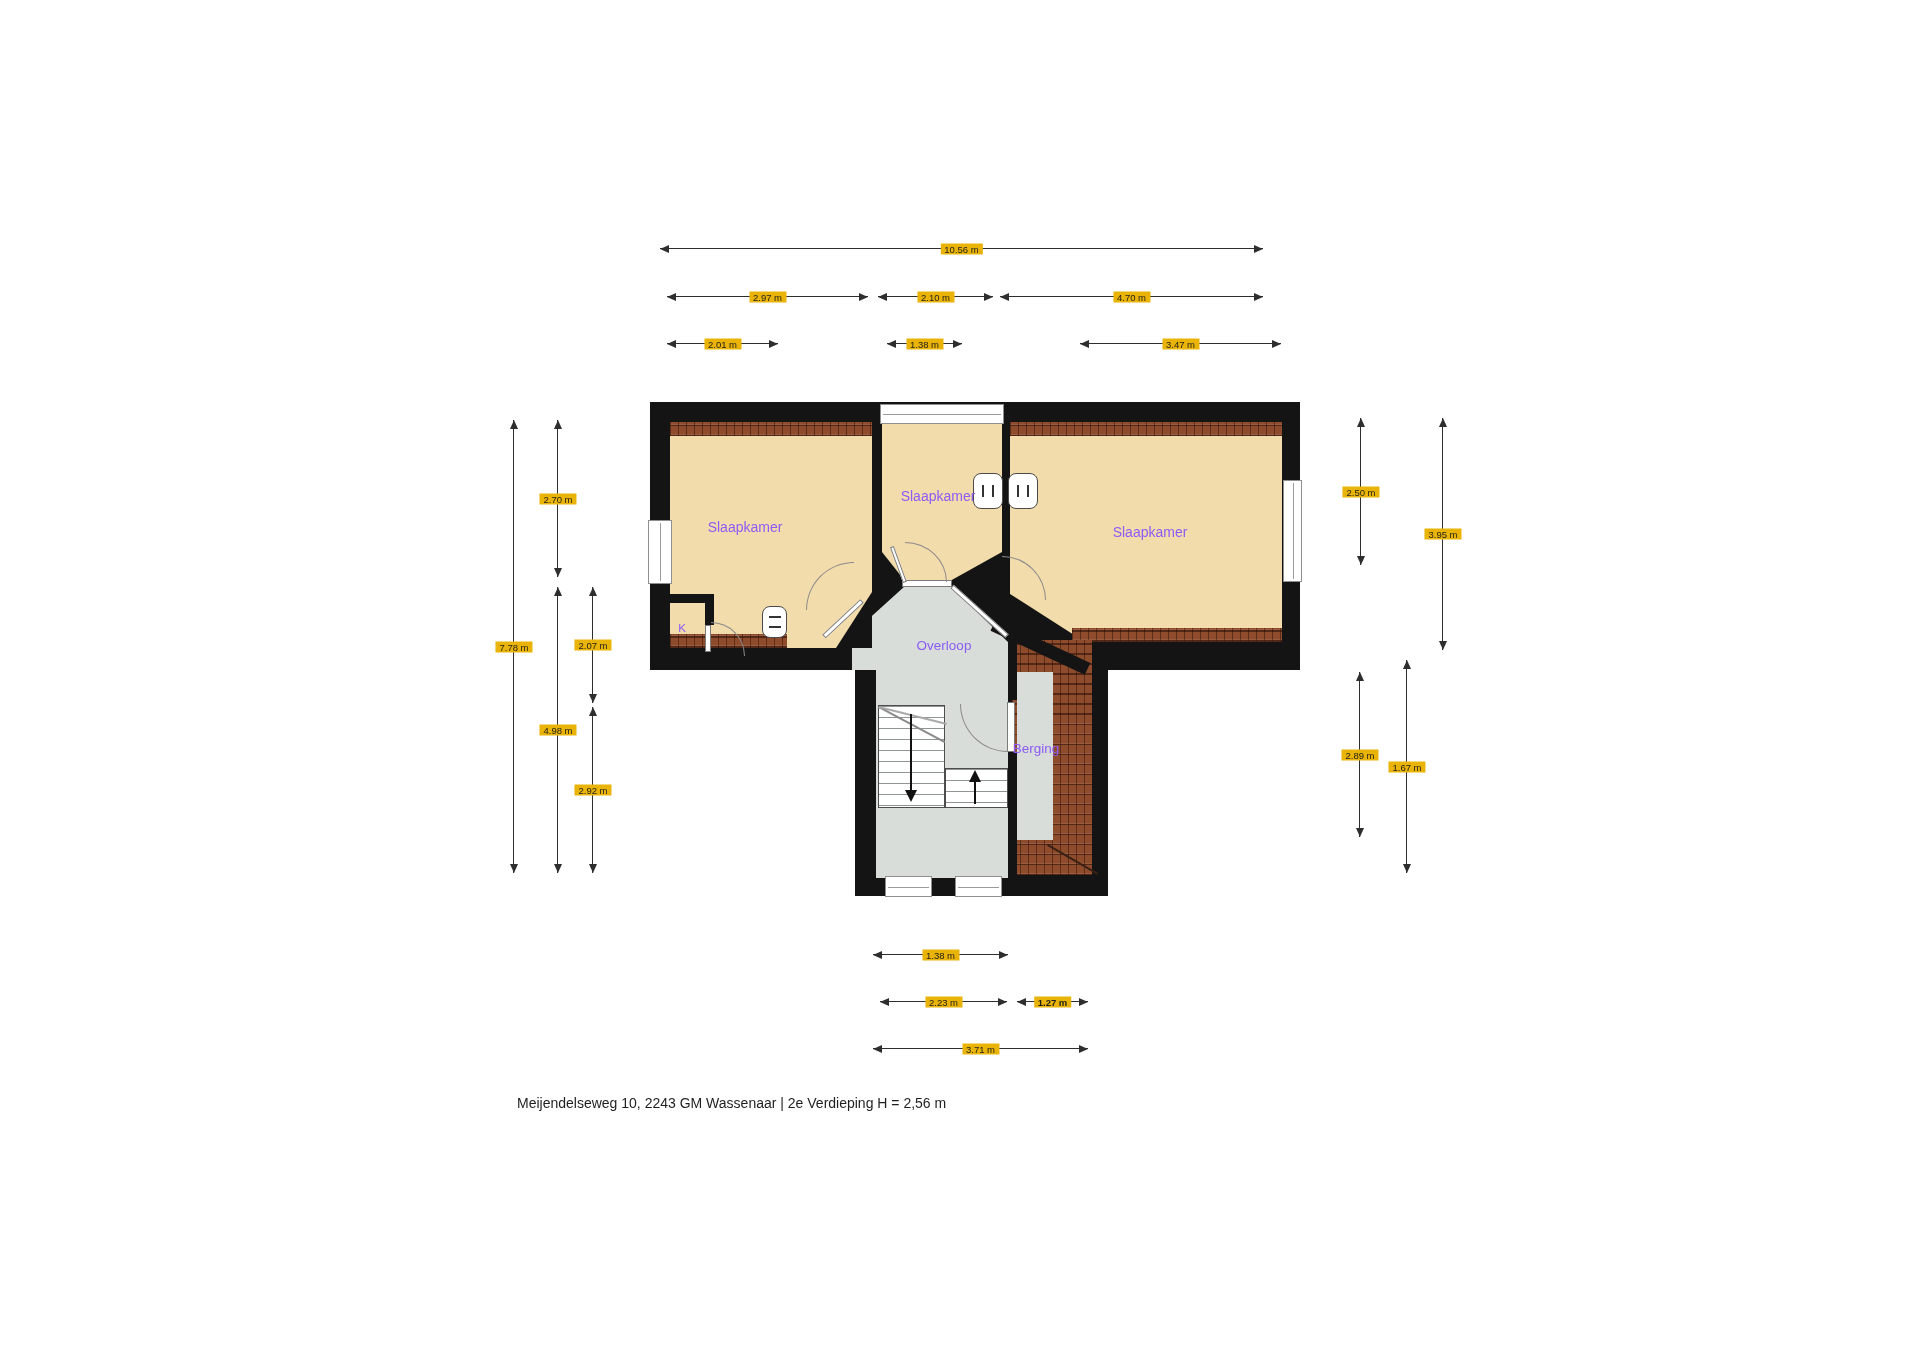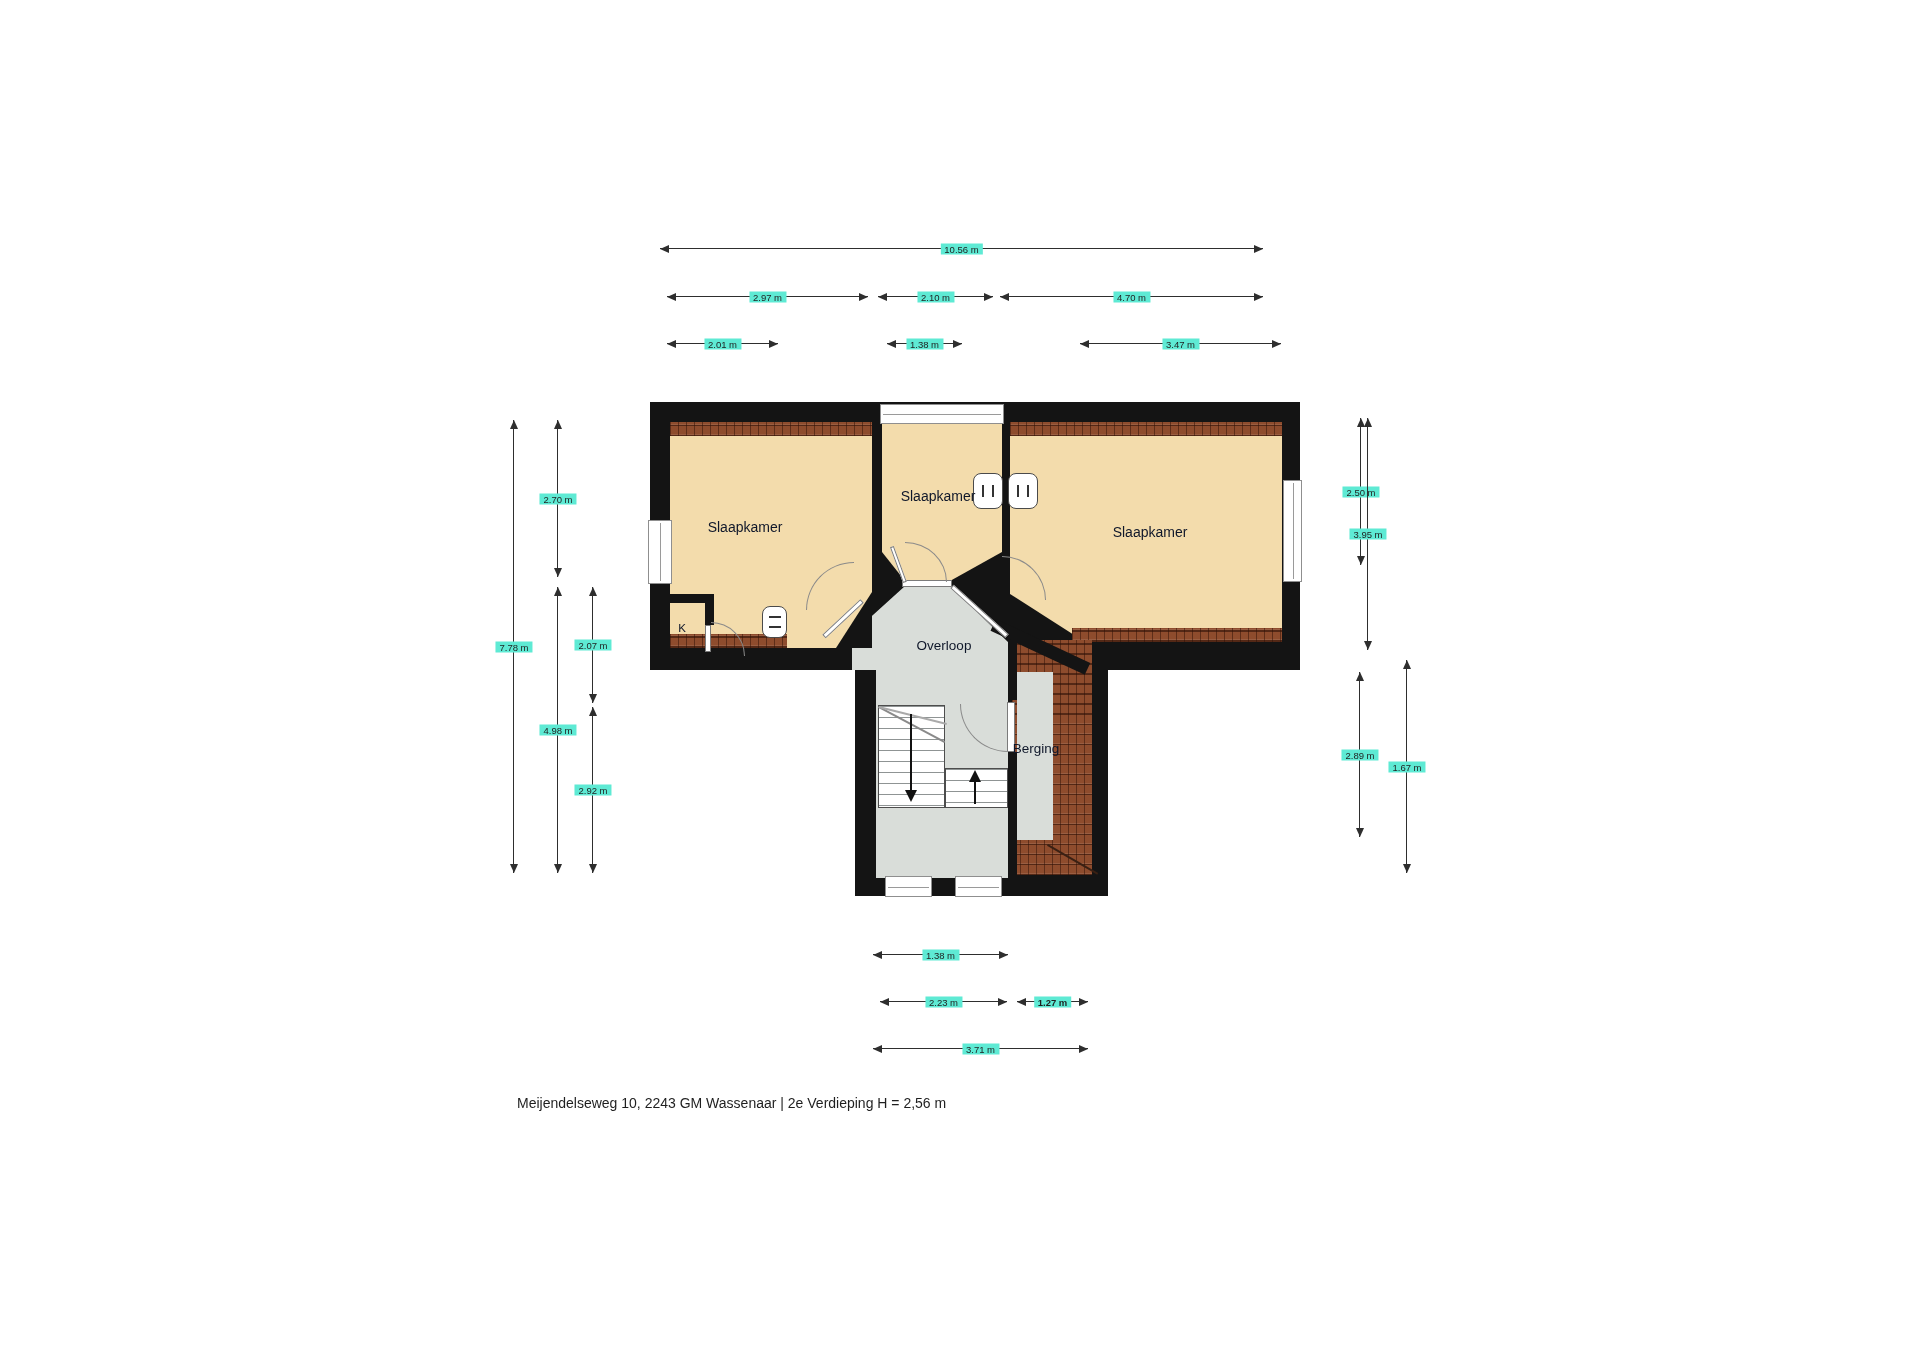--- a/index.html
+++ b/index.html
@@ -19,32 +19,32 @@
   .win{position:absolute;background:#fff;border:1px solid #8f8f8f;box-sizing:border-box;}
   .winV::after{content:"";position:absolute;left:50%;top:2px;bottom:2px;border-left:1px solid #9a9a9a;}
   .winH::after{content:"";position:absolute;top:50%;left:2px;right:2px;border-top:1px solid #9a9a9a;}
   .leaf{position:absolute;background:#fff;border:1px solid #7b7b7b;box-sizing:border-box;}
   .arc{position:absolute;box-sizing:border-box;}
   .rad{position:absolute;background:#fff;border:1.5px solid #4a4a4a;border-radius:8px;box-sizing:border-box;}
   .radg{position:absolute;left:50%;top:50%;transform:translate(-50%,-50%);width:8px;height:12px;
         border-left:2px solid #333;border-right:2px solid #333;}
   .stair{position:absolute;background-color:#fff;border:1.2px solid #4d4d4d;box-sizing:border-box;
     background-image:repeating-linear-gradient(180deg,#8f9494 0 1px,transparent 1px 11px);}
-  .rlabel{position:absolute;transform:translate(-50%,-50%);font-size:14px;color:#0f172a;white-space:nowrap;}
+  .rlabel{position:absolute;transform:translate(-50%,-50%);font-size:14px;color:#8b5cf6;white-space:nowrap;}
   .hdim{position:absolute;height:0;border-top:1px solid var(--dim);}
   .hdim::before{content:"";position:absolute;left:0;top:-4.5px;width:0;height:0;
     border-top:4px solid transparent;border-bottom:4px solid transparent;border-right:9px solid var(--dim);}
   .hdim::after{content:"";position:absolute;right:0;top:-4.5px;width:0;height:0;
     border-top:4px solid transparent;border-bottom:4px solid transparent;border-left:9px solid var(--dim);}
   .vdim{position:absolute;width:0;border-left:1px solid var(--dim);}
   .vdim::before{content:"";position:absolute;top:0;left:-4.5px;width:0;height:0;
     border-left:4px solid transparent;border-right:4px solid transparent;border-bottom:9px solid var(--dim);}
   .vdim::after{content:"";position:absolute;bottom:0;left:-4.5px;width:0;height:0;
     border-left:4px solid transparent;border-right:4px solid transparent;border-top:9px solid var(--dim);}
-  .dlbl{position:absolute;background:#5eead4;padding:0 4px;font-size:9.5px;color:#1f1f1f;white-space:nowrap;}
+  .dlbl{position:absolute;background:#eab308;padding:0 4px;font-size:9.5px;color:#1f1f1f;white-space:nowrap;}
   .hdim .dlbl{left:50%;top:0;transform:translate(-50%,-50%);}
   .vdim .dlbl{left:0;top:50%;transform:translate(-50%,-50%);}
   #caption{position:absolute;left:517px;top:1095px;font-size:14px;color:#1f1f1f;}
 </style>
 </head>
 <body>
 
 <div id="canvas">
 
   <div class="wall" style="left:650px;top:402px;width:650px;height:268px;"></div>
@@ -154,21 +154,21 @@
   <div class="vdim" style="left:592px;top:587px;height:116px;">
     <span class="dlbl">2.07 m</span>
     </div>
   <div class="vdim" style="left:592px;top:707px;height:166px;">
     <span class="dlbl">2.92 m</span>
     </div>
 
   <div class="vdim" style="left:1360px;top:418px;height:147px;text-align:center;">
     <span class="dlbl">2.50 m</span>
     </div>
-  <div class="vdim" style="left:1367px;top:418px;height:232px;">
+  <div class="vdim" style="left:1442px;top:418px;height:232px;">
     <span class="dlbl">3.95 m</span>
     </div>
   <div class="vdim" style="left:1359px;top:672px;height:165px;">
     <span class="dlbl">2.89 m</span>
     </div>
   <div class="vdim" style="left:1406px;top:660px;height:213px;">
     <span class="dlbl">1.67 m</span>
     </div>
 
   <div class="hdim" style="left:873px;top:954px;width:135px;">

